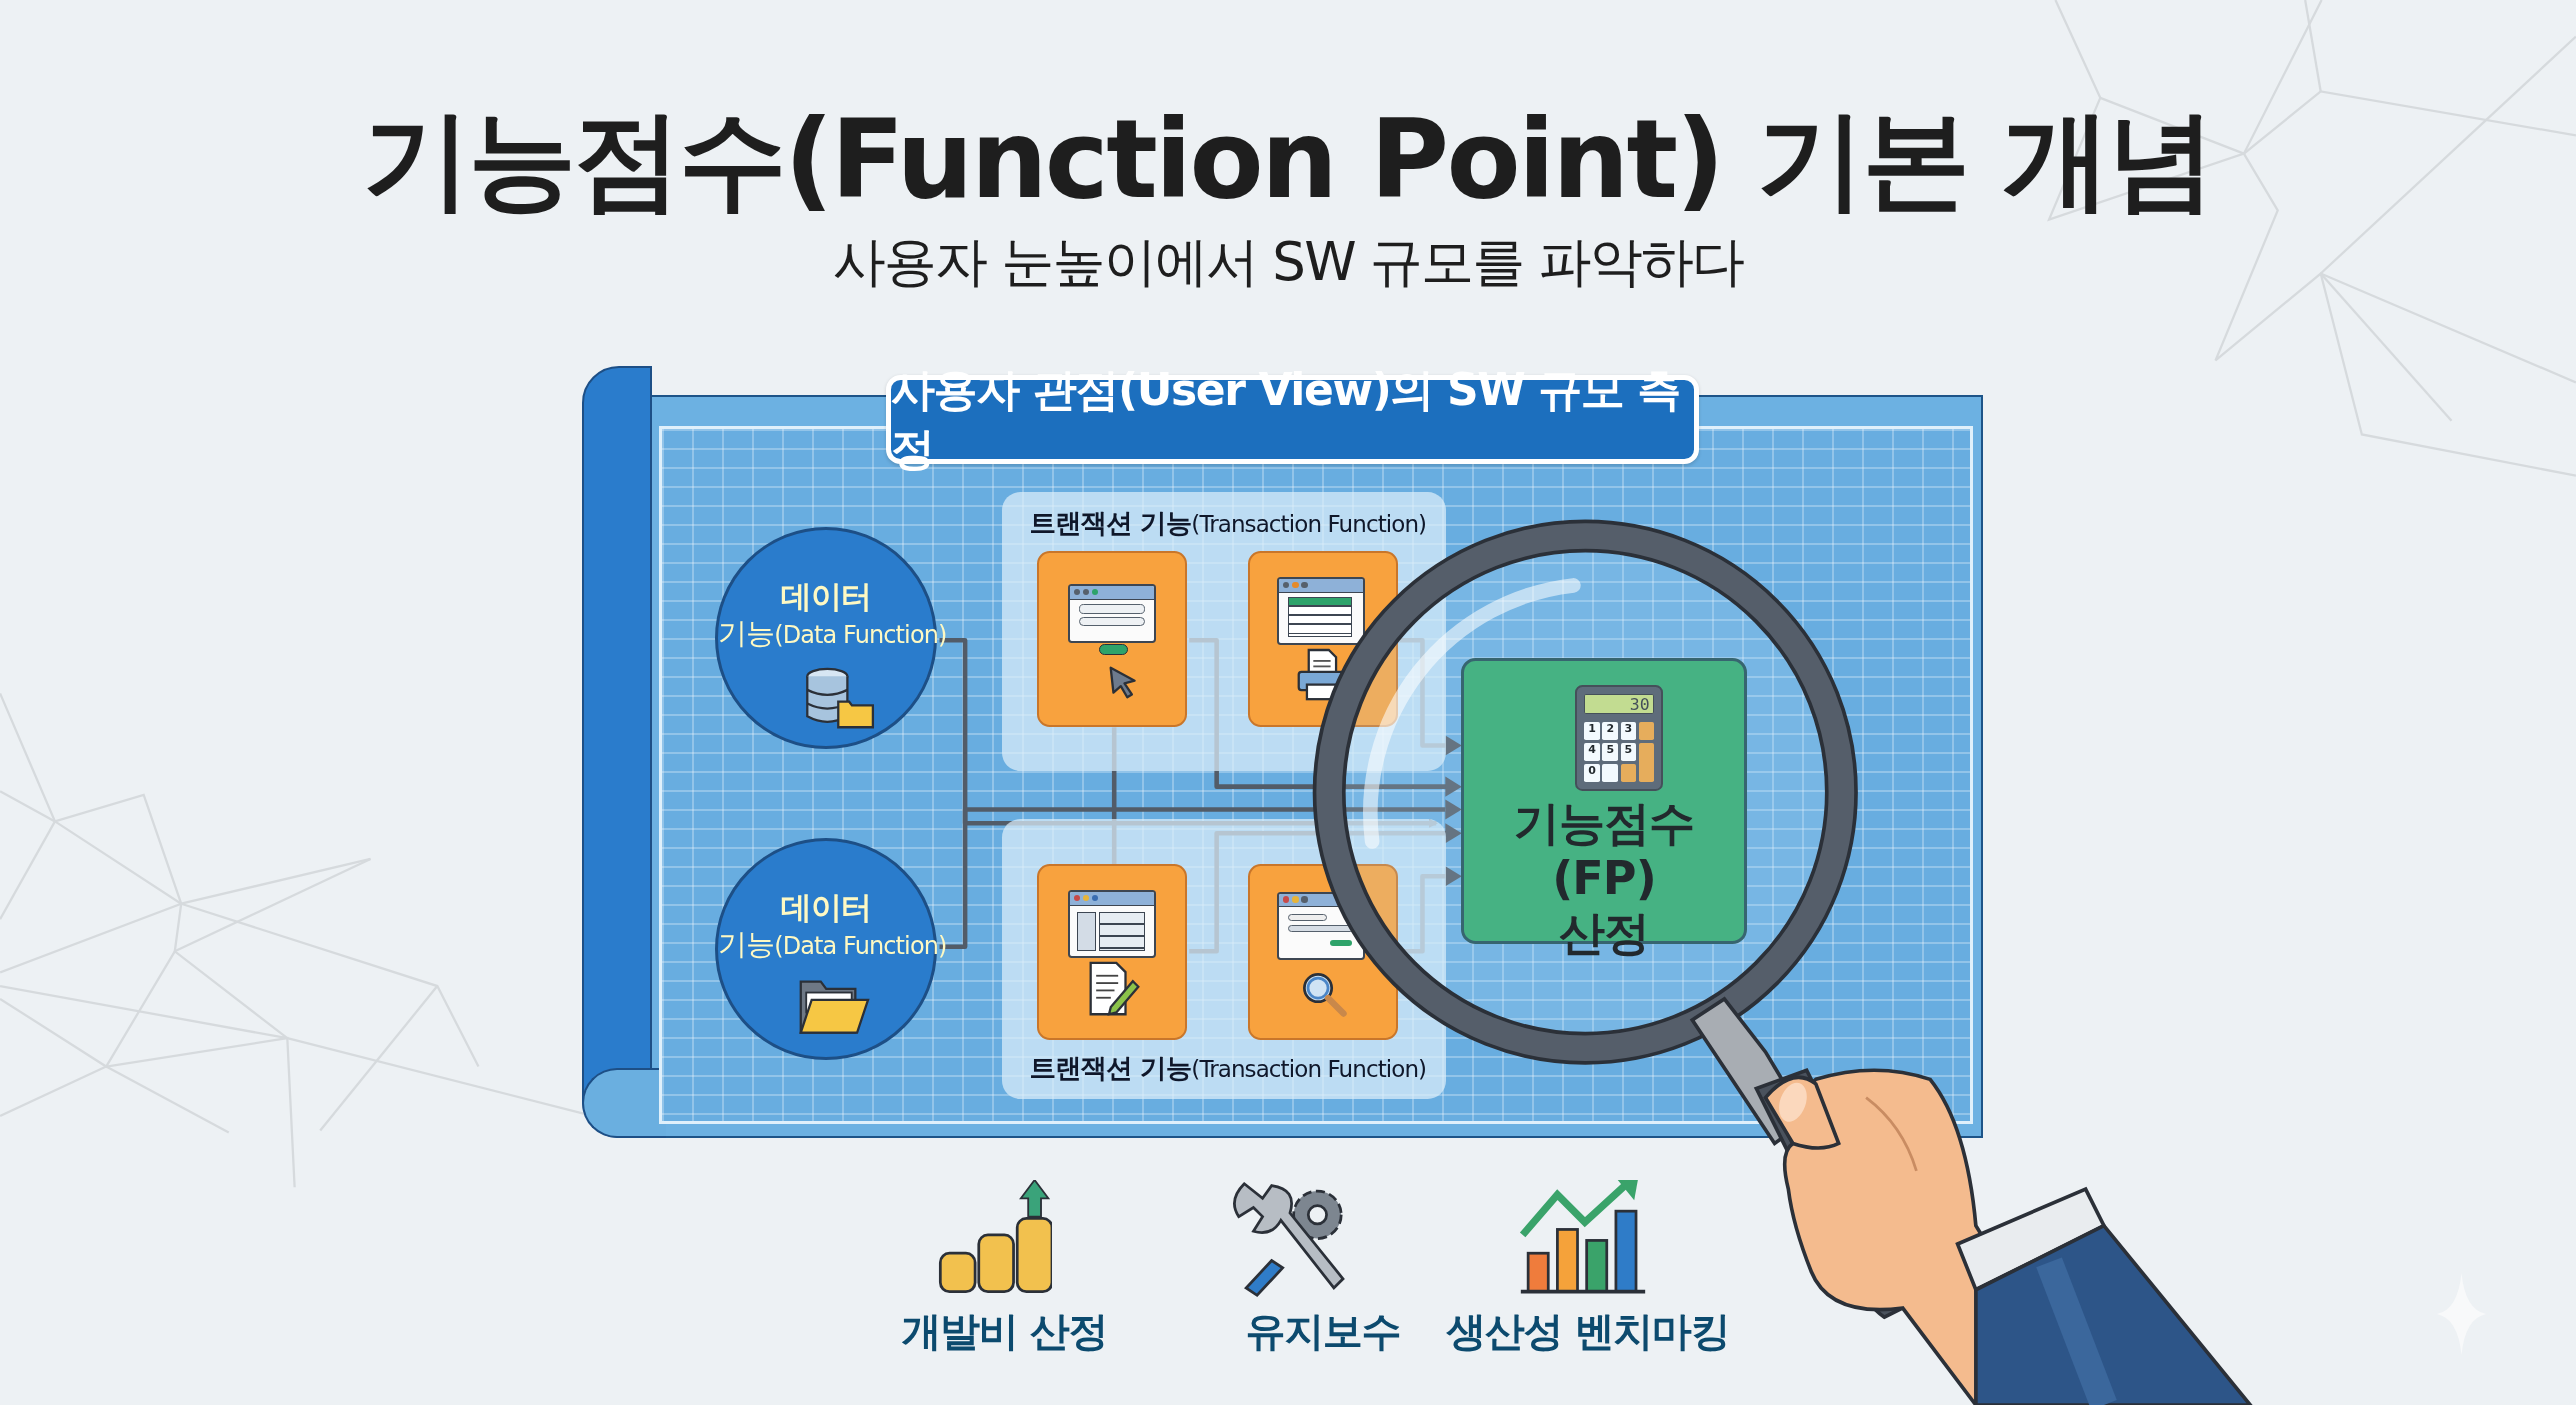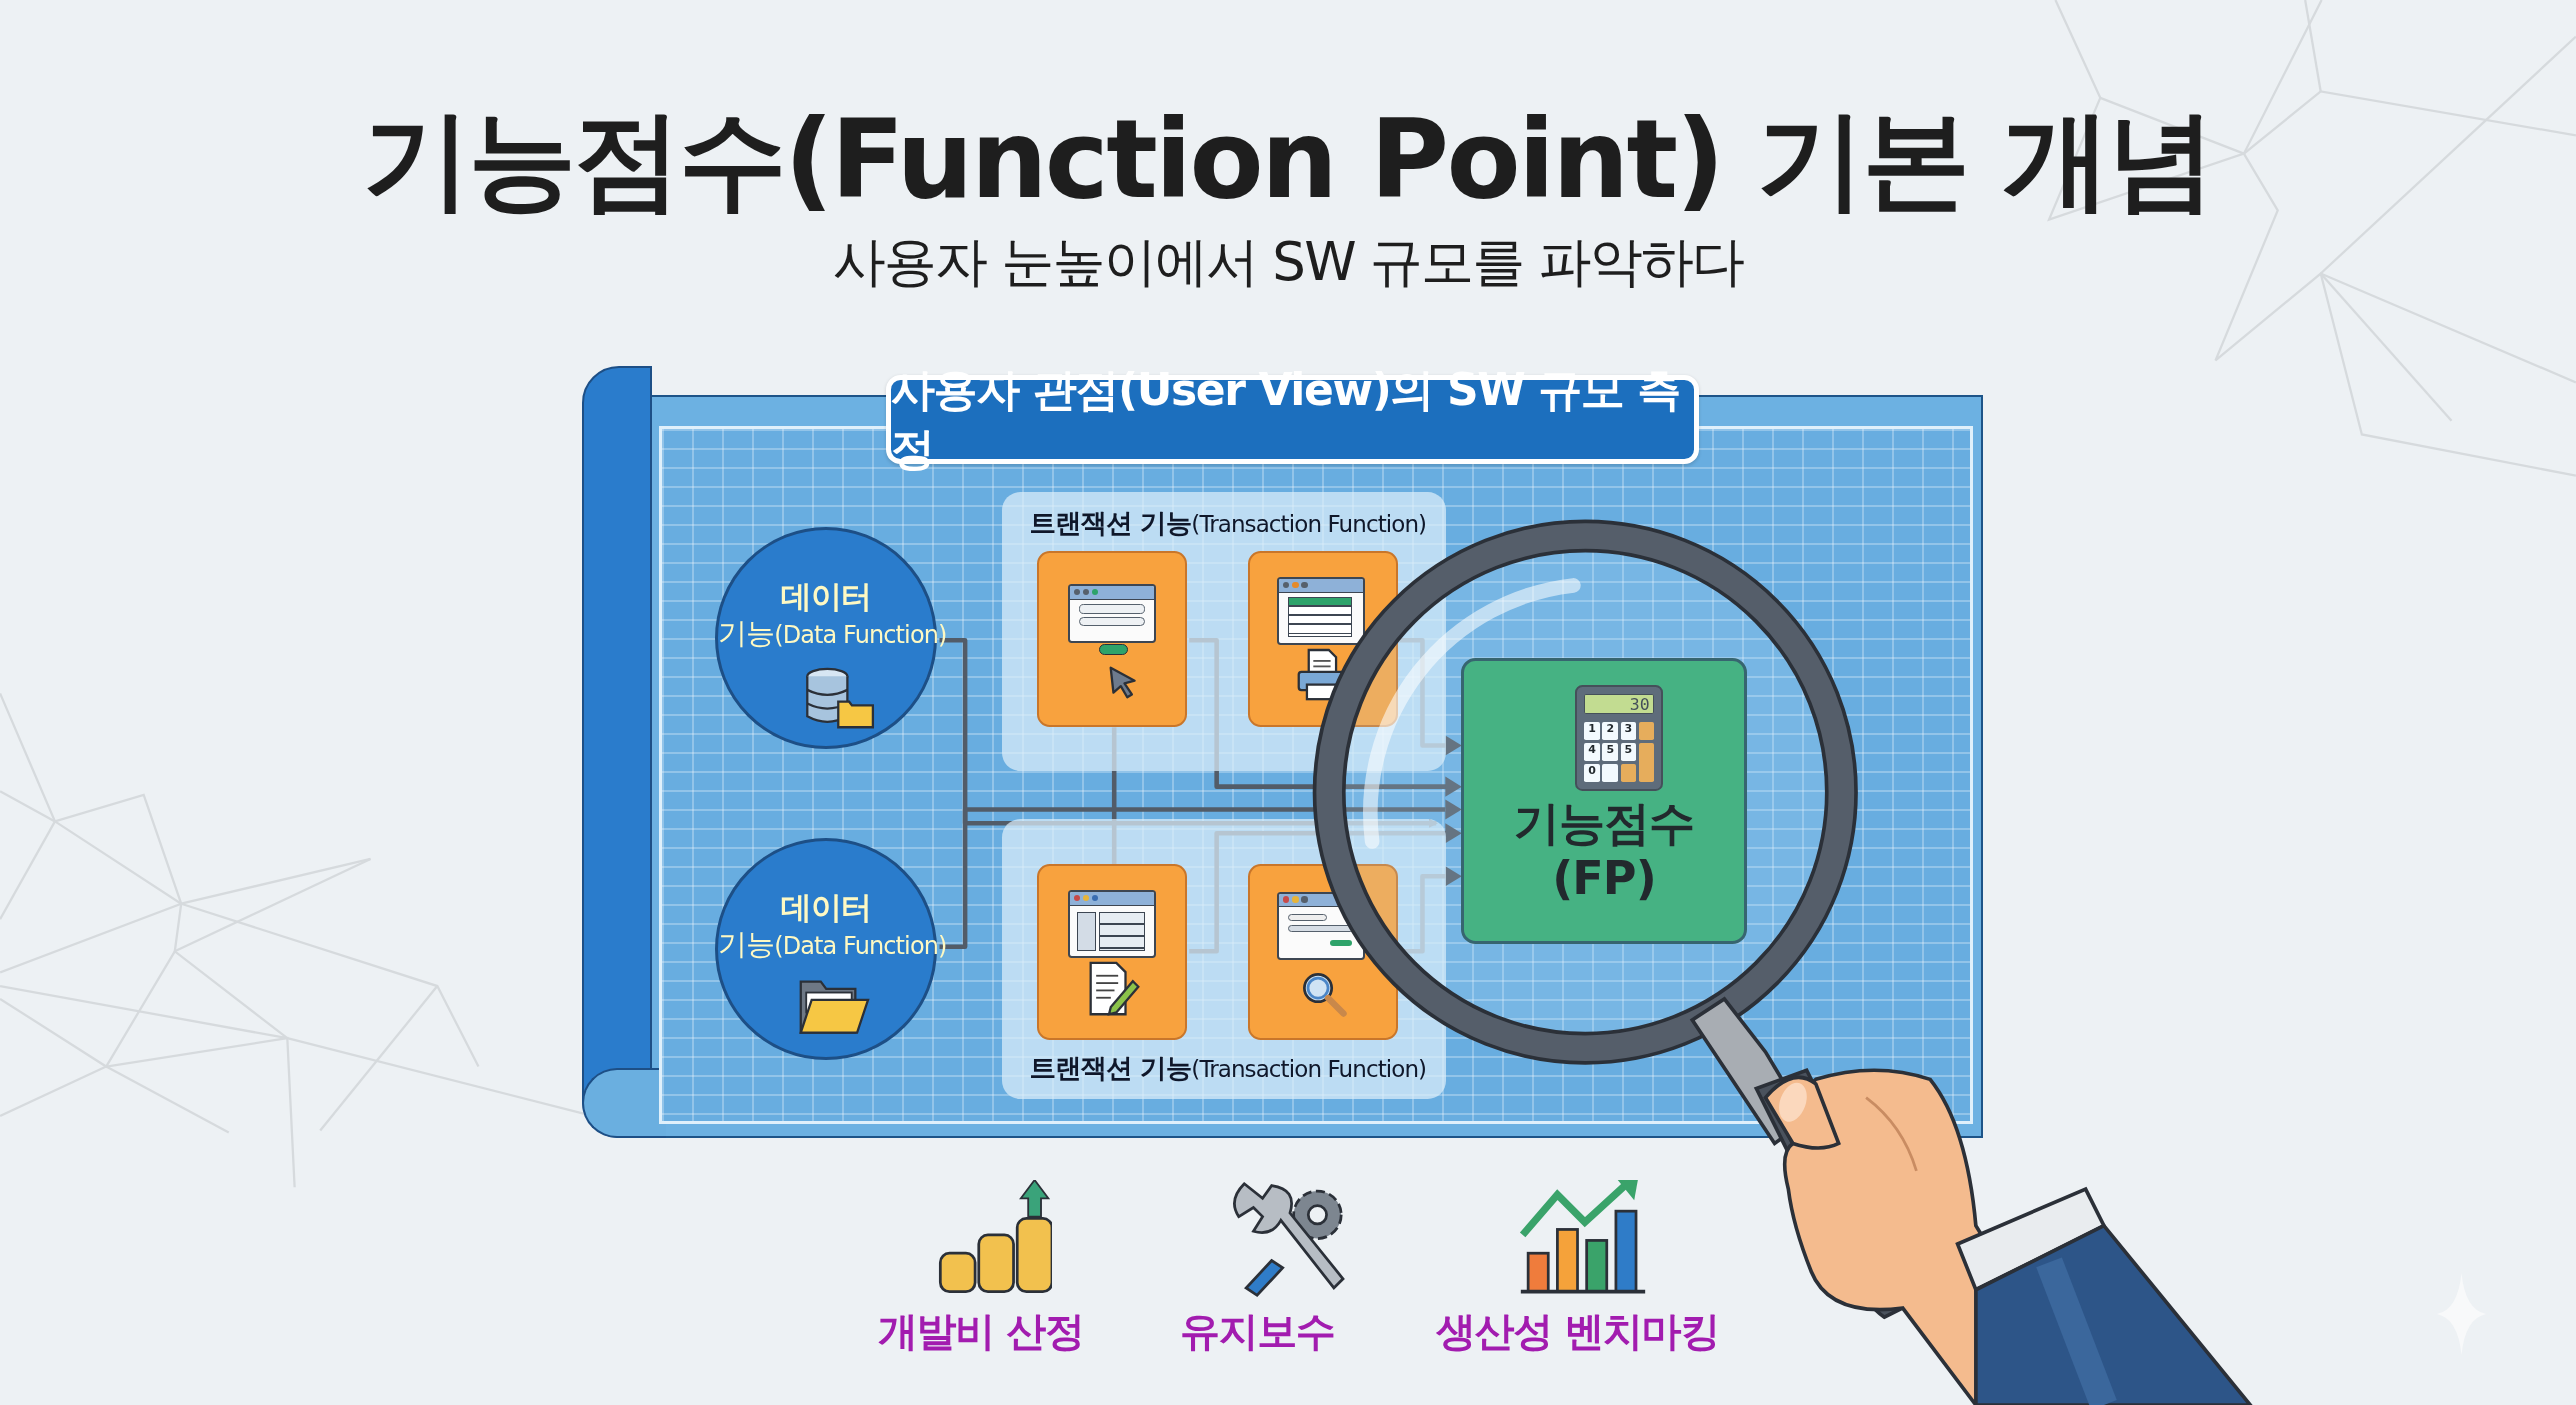--- a/index.html
+++ b/index.html
@@ -25,21 +25,21 @@
   .win{position:absolute;background:#fbfbfb;border:2.7px solid #3d4652;border-radius:3.7px;overflow:hidden;}
   .win .bar{height:12.8px;background:#8eb1d8;border-bottom:1.8px solid #3d4652;}
   .dot{position:absolute;top:2.7px;width:6.4px;height:6.4px;border-radius:50%;background:#56606c;}
   .data-circle{position:absolute;width:216px;height:216px;border-radius:50%;background:#2a7ccc;border:3.7px solid #1d4f86;color:#fef9c3;text-align:center;}
   .dc-t1{position:absolute;left:0;width:100%;top:46px;font-size:31px;font-weight:bold;letter-spacing:-0.9px;}
   .dc-t2{position:absolute;left:0;width:100%;top:84px;font-size:29px;white-space:nowrap;letter-spacing:-0.9px;}
   .dc-t2 small{font-size:24px;}
   .fp-box{position:absolute;left:1461px;top:658px;width:280px;height:280px;background:#2ca86a;border:3.7px solid #1a4a52;border-radius:14.6px;}
   .fp-text{position:absolute;left:0;width:100%;top:135px;text-align:center;color:#000000;font-size:46px;line-height:55px;font-weight:bold;letter-spacing:-0.9px;}
   .calc{position:absolute;left:91px;top:24px;width:84px;height:102px;background:#4a5260;border:2.7px solid #2b3038;border-radius:7.3px;margin-left:20px;}
-  .bottom-label{position:absolute;font-size:40px;font-weight:bold;color:#a21caf;text-align:left;letter-spacing:-1.4px;}
+  .bottom-label{position:absolute;font-size:40px;font-weight:bold;color:#0c4a6e;text-align:right;letter-spacing:-1.4px;}
   .sparkle{position:absolute;left:2437px;top:1273px;width:49px;height:82px;}
 </style>
 </head>
 <body>
 
 <svg id="bg-lines" viewBox="0 0 2816 1536">
   <g stroke="#d6dadd" stroke-width="2.5" fill="none">
     <polyline points="2247,0 2296,107 2240,240 2453,168 2538,0"></polyline>
     <polyline points="2296,107 2453,168 2537,100 2816,148"></polyline>
     <polyline points="2453,168 2490,230 2422,394 2537,299 2816,418"></polyline>
@@ -221,20 +221,21 @@
       <span style="background:#fff;border-radius:1.8px;font-size:11px;text-align:center;font-weight:bold;">5</span>
       <span style="background:#fff;border-radius:1.8px;font-size:11px;text-align:center;font-weight:bold;">5</span>
       <span style="background:#f0a13a;border-radius:1.8px;grid-row:span 2;"></span>
       <span style="background:#fff;border-radius:1.8px;font-size:11px;text-align:center;font-weight:bold;">0</span>
       <span style="background:#fff;border-radius:1.8px;"></span>
       <span style="background:#f0a13a;border-radius:1.8px;"></span>
     </div>
   </div>
   <div class="fp-text">
     <div>기능점수(FP)</div>
+    <div>산정</div>
   </div>
 </div>
 
 <svg class="abs" style="left:0;top:0;width:2576px;height:1405px;pointer-events:none;" viewBox="0 0 2816 1536">
 
   <circle cx="1733" cy="866" r="272" fill="rgba(190,225,250,0.18)"></circle>
 
   <path d="M1500,920 A250,250 0 0 1 1720,640" fill="none" stroke="rgba(255,255,255,0.55)" stroke-width="16" stroke-linecap="round"></path>
 
   <circle cx="1733" cy="866" r="280" fill="none" stroke="#2b3038" stroke-width="36"></circle>

